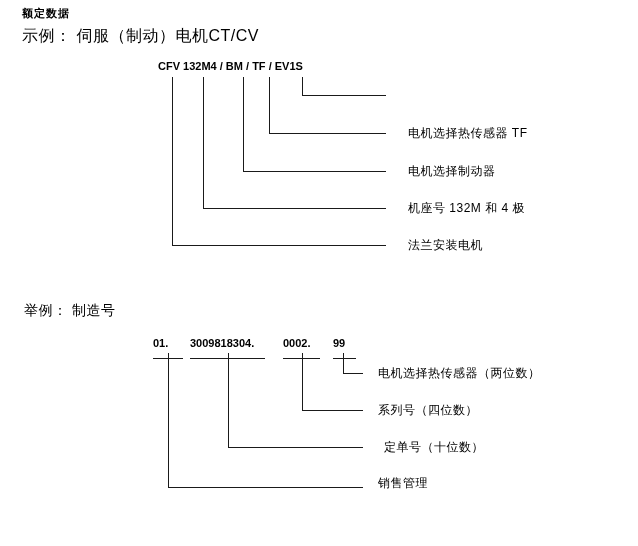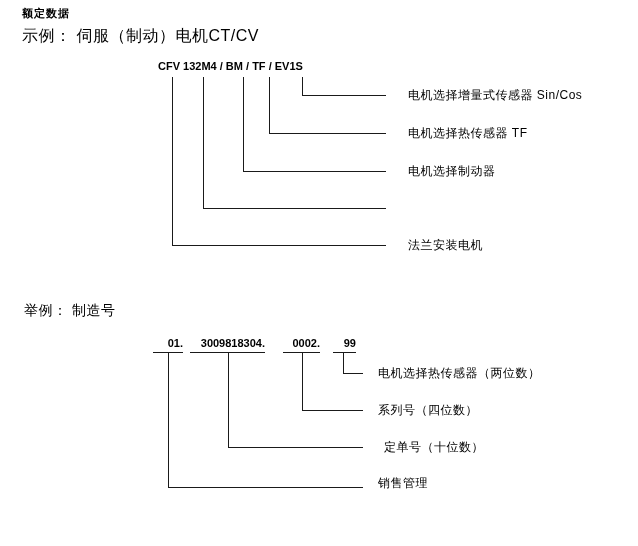--- a/index.html
+++ b/index.html
@@ -53,50 +53,50 @@
   .section-heading {
     left: 24px; top: 302px;
     font-size: 14px;
     letter-spacing: 0.5px;
     white-space: nowrap;
   }
   .digit-group {
     top: 337px;
     font-size: 11px;
     font-weight: bold;
-    text-align: right;
+    text-align: left;
     border-bottom: 1px solid #1a1a1a;
-    padding-bottom: 3px;
+    padding-bottom: 9px;
     white-space: nowrap;
   }
 </style>
 </head>
 <body>
 
 <div class="page">
 
   <div class="abs page-title">额定数据</div>
   <div class="abs example-line">示例：  伺服（制动）电机CT/CV</div>
 
   <div class="abs type-code">CFV 132M4 / BM / TF / EV1S</div>
 
   <div class="abs vline" style="left:302px; top:77px; height:18px;"></div>
   <div class="abs hline" style="left:302px; top:95px; width:84px;"></div>
-  <div class="abs callout-label" style="left:408px; top:88px;">电机选择增量式传感器 Sin/Cos</div>
 
   <div class="abs vline" style="left:269px; top:77px; height:56px;"></div>
   <div class="abs hline" style="left:269px; top:133px; width:117px;"></div>
   <div class="abs callout-label" style="left:408px; top:126px;">电机选择热传感器 TF</div>
 
   <div class="abs vline" style="left:243px; top:77px; height:94px;"></div>
   <div class="abs hline" style="left:243px; top:171px; width:143px;"></div>
   <div class="abs callout-label" style="left:408px; top:164px;">电机选择制动器</div>
 
   <div class="abs vline" style="left:203px; top:77px; height:131px;"></div>
   <div class="abs hline" style="left:203px; top:208px; width:183px;"></div>
+  <div class="abs callout-label" style="left:408px; top:201px;">机座号 132M 和 4 极</div>
 
   <div class="abs vline" style="left:172px; top:77px; height:168px;"></div>
   <div class="abs hline" style="left:172px; top:245px; width:214px;"></div>
   <div class="abs callout-label" style="left:408px; top:238px;">法兰安装电机</div>
 
   <div class="abs section-heading">举例：  制造号</div>
 
   <div class="abs digit-group" style="left:153px; width:30px;">01.</div>
   <div class="abs digit-group" style="left:190px; width:75px;">3009818304.</div>
   <div class="abs digit-group" style="left:283px; width:37px;">0002.</div>

